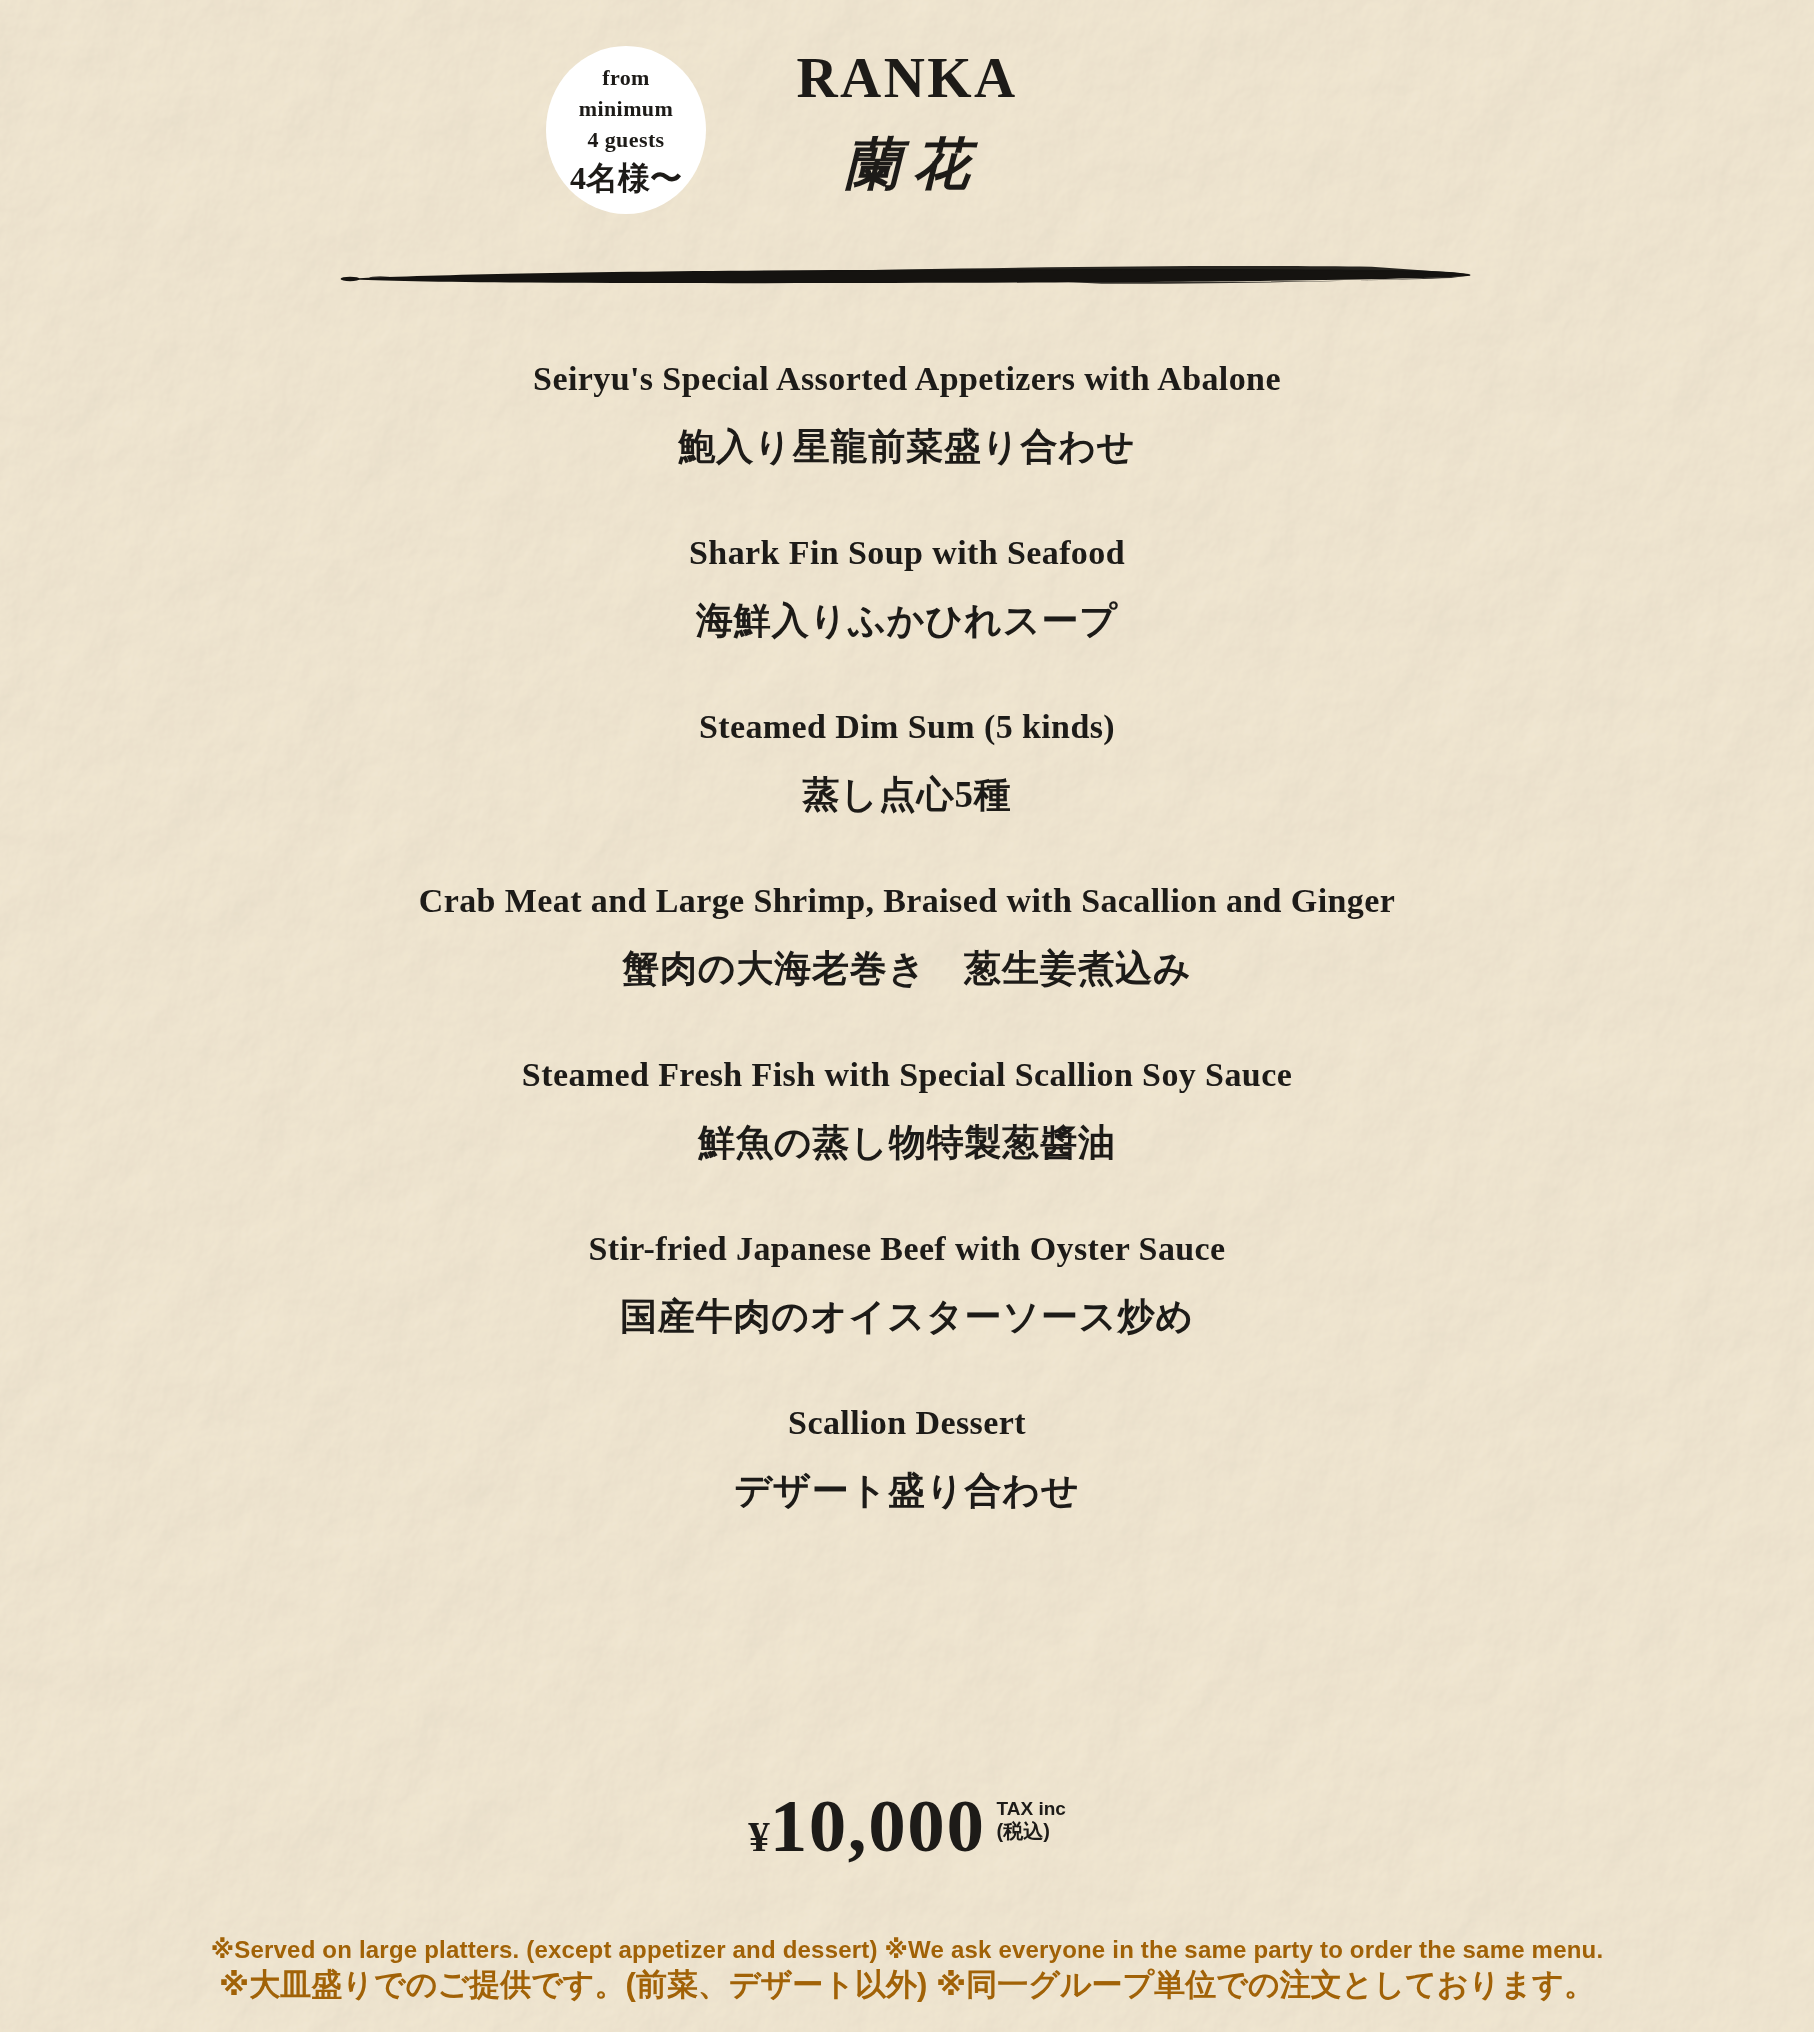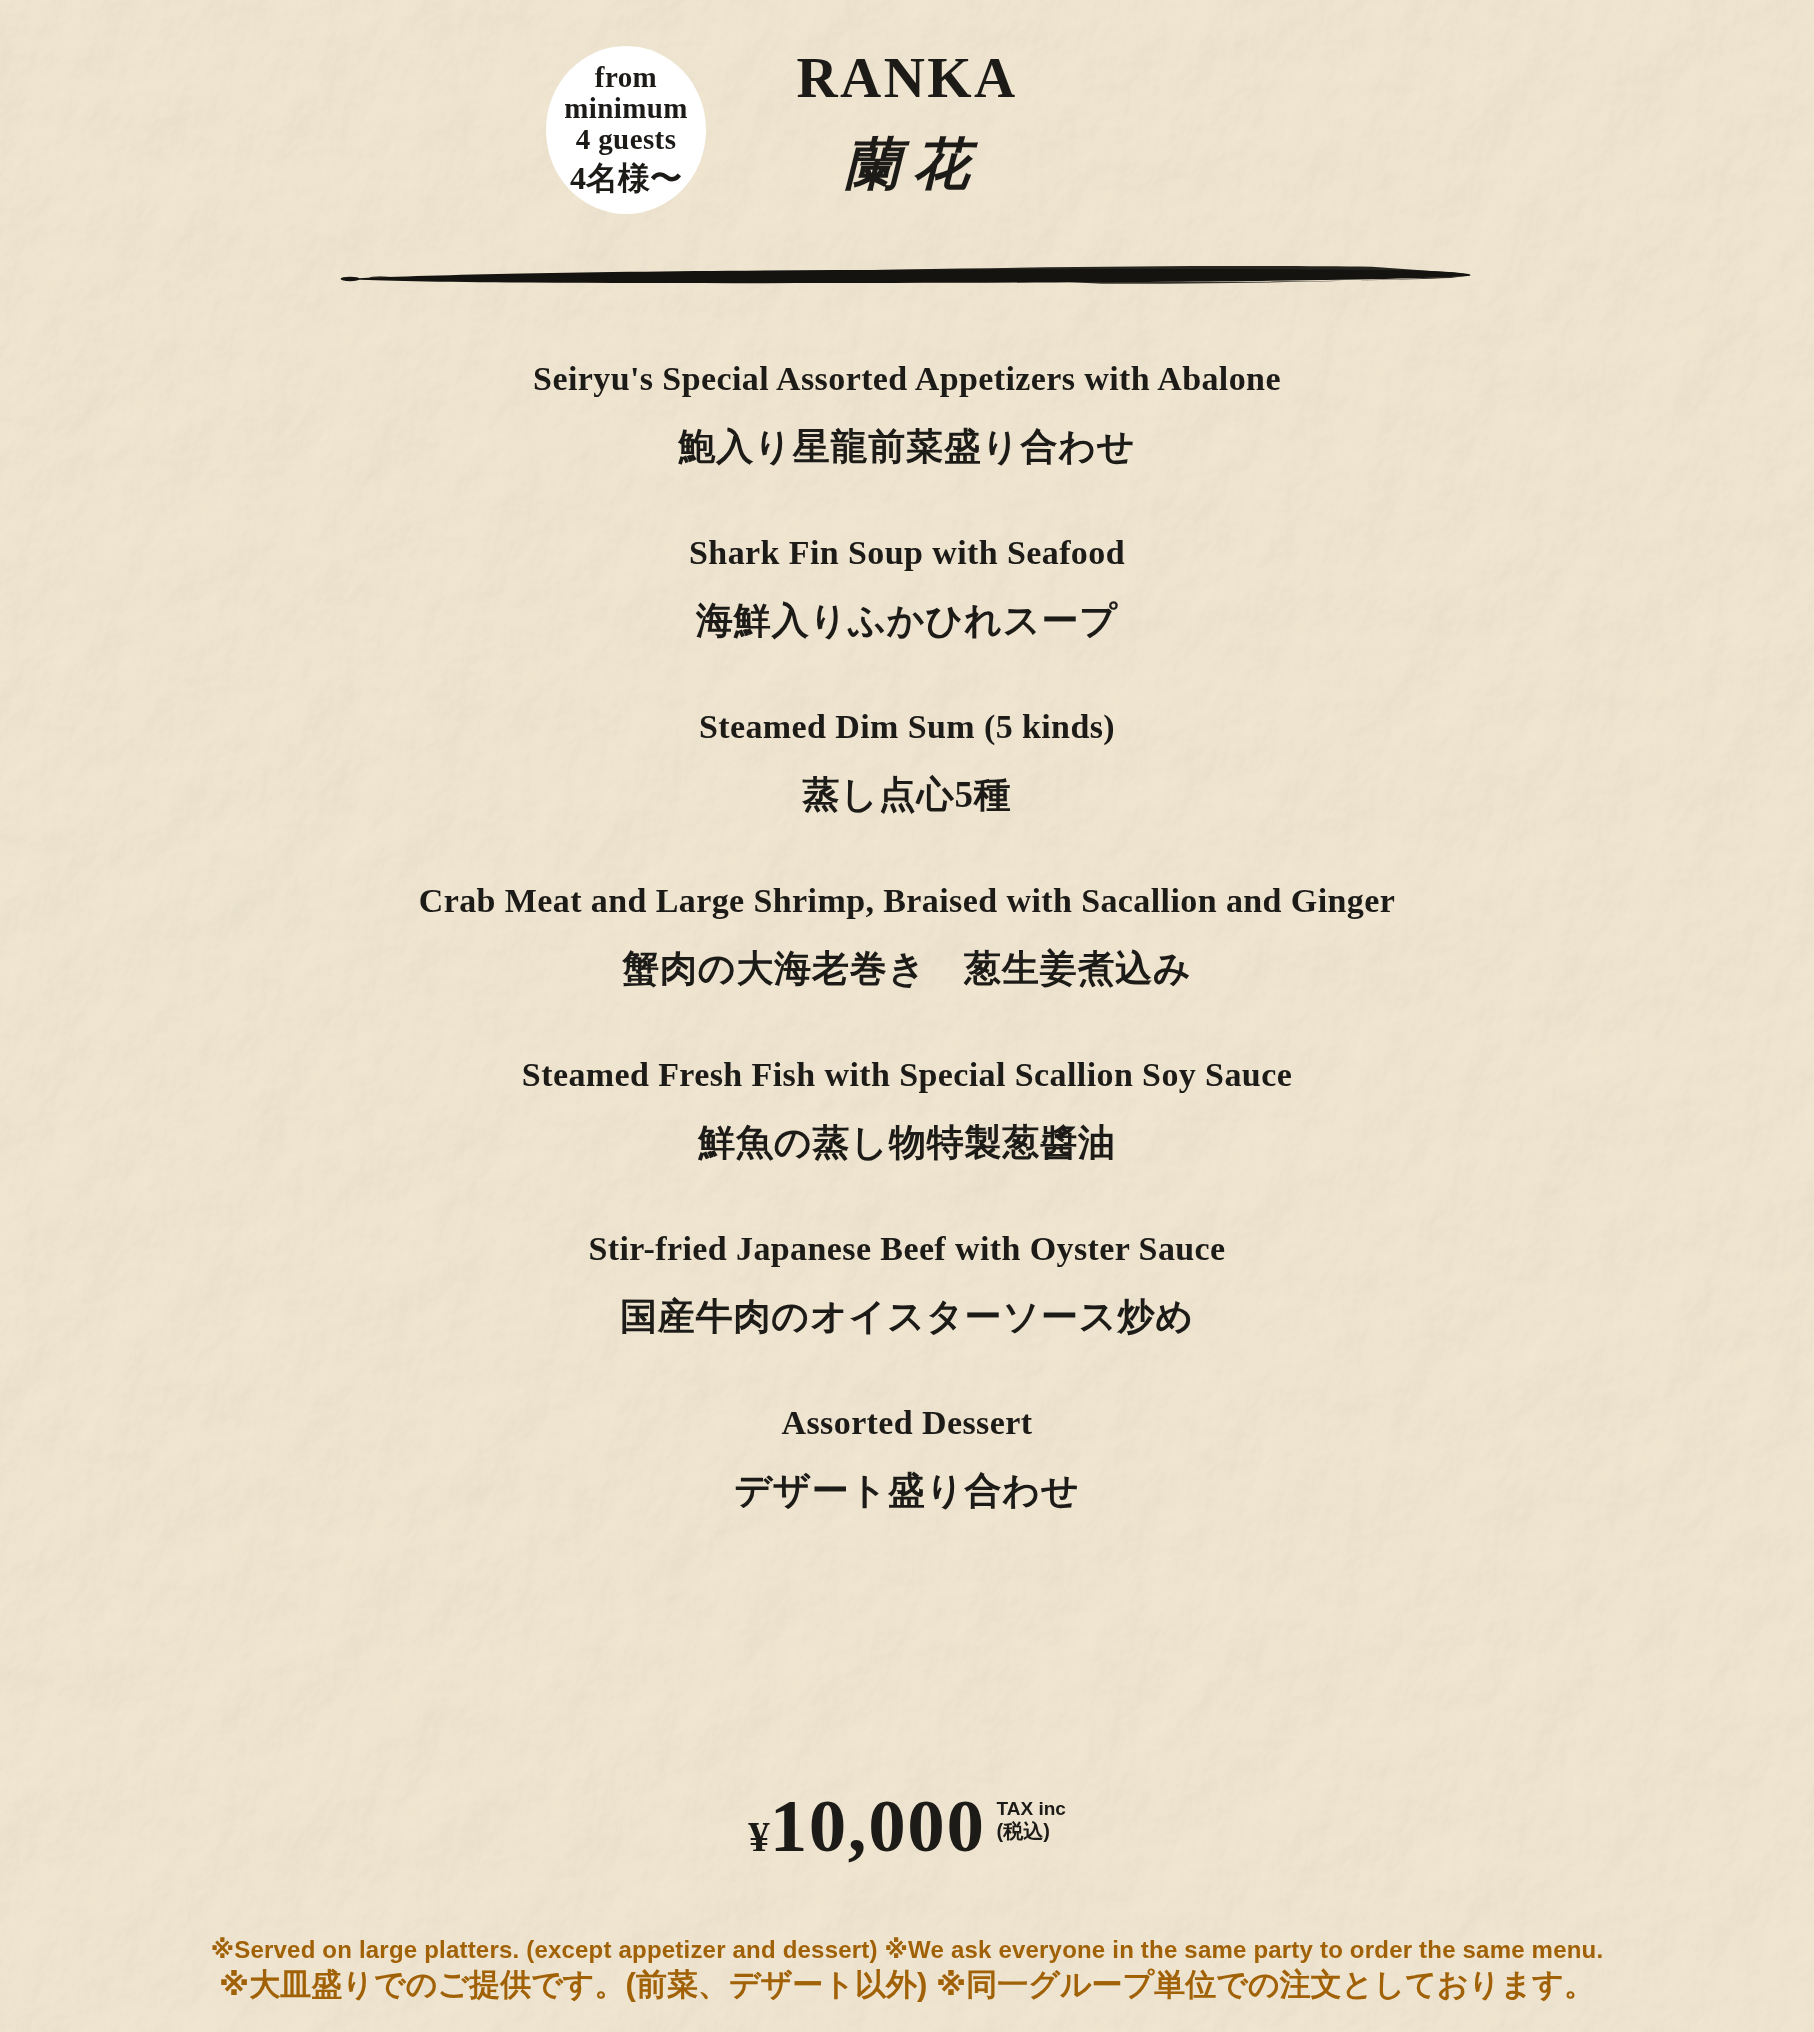--- a/index.html
+++ b/index.html
@@ -39,21 +39,21 @@
     background: #ffffff;
     border-radius: 50%;
     display: flex;
     flex-direction: column;
     align-items: center;
     justify-content: center;
     text-align: center;
     font-weight: 700;
   }
   .badge-line {
-    font-size: 29px;
+    font-size: 22px;
     line-height: 31px;
     letter-spacing: 0.4px;
   }
   .badge-line-jp {
     font-size: 32px;
     line-height: 40px;
     margin-top: 2.4px;
   }
 
   
@@ -243,21 +243,21 @@
         <div class="item-jp">鮮魚の蒸し物特製葱醬油</div>
       </div>
 
       <div class="menu-item">
         <div class="item-en">Stir-fried Japanese Beef with Oyster Sauce</div>
         <div class="item-jp">国産牛肉のオイスターソース炒め</div>
       </div>
 
 
       <div class="menu-item">
-        <div class="item-en">Assorted Dessert</div>
+        <div class="item-en">Scallion Dessert</div>
         <div class="item-jp">デザート盛り合わせ</div>
       </div>
 
     </div>
 
     <div class="price">
       <span class="price-yen">¥</span>
         <span class="price-amount">10,000</span>
       <span class="price-tax" style="display: inline-flex; flex-direction: column;">
         <span class="tax-en">TAX inc</span>

